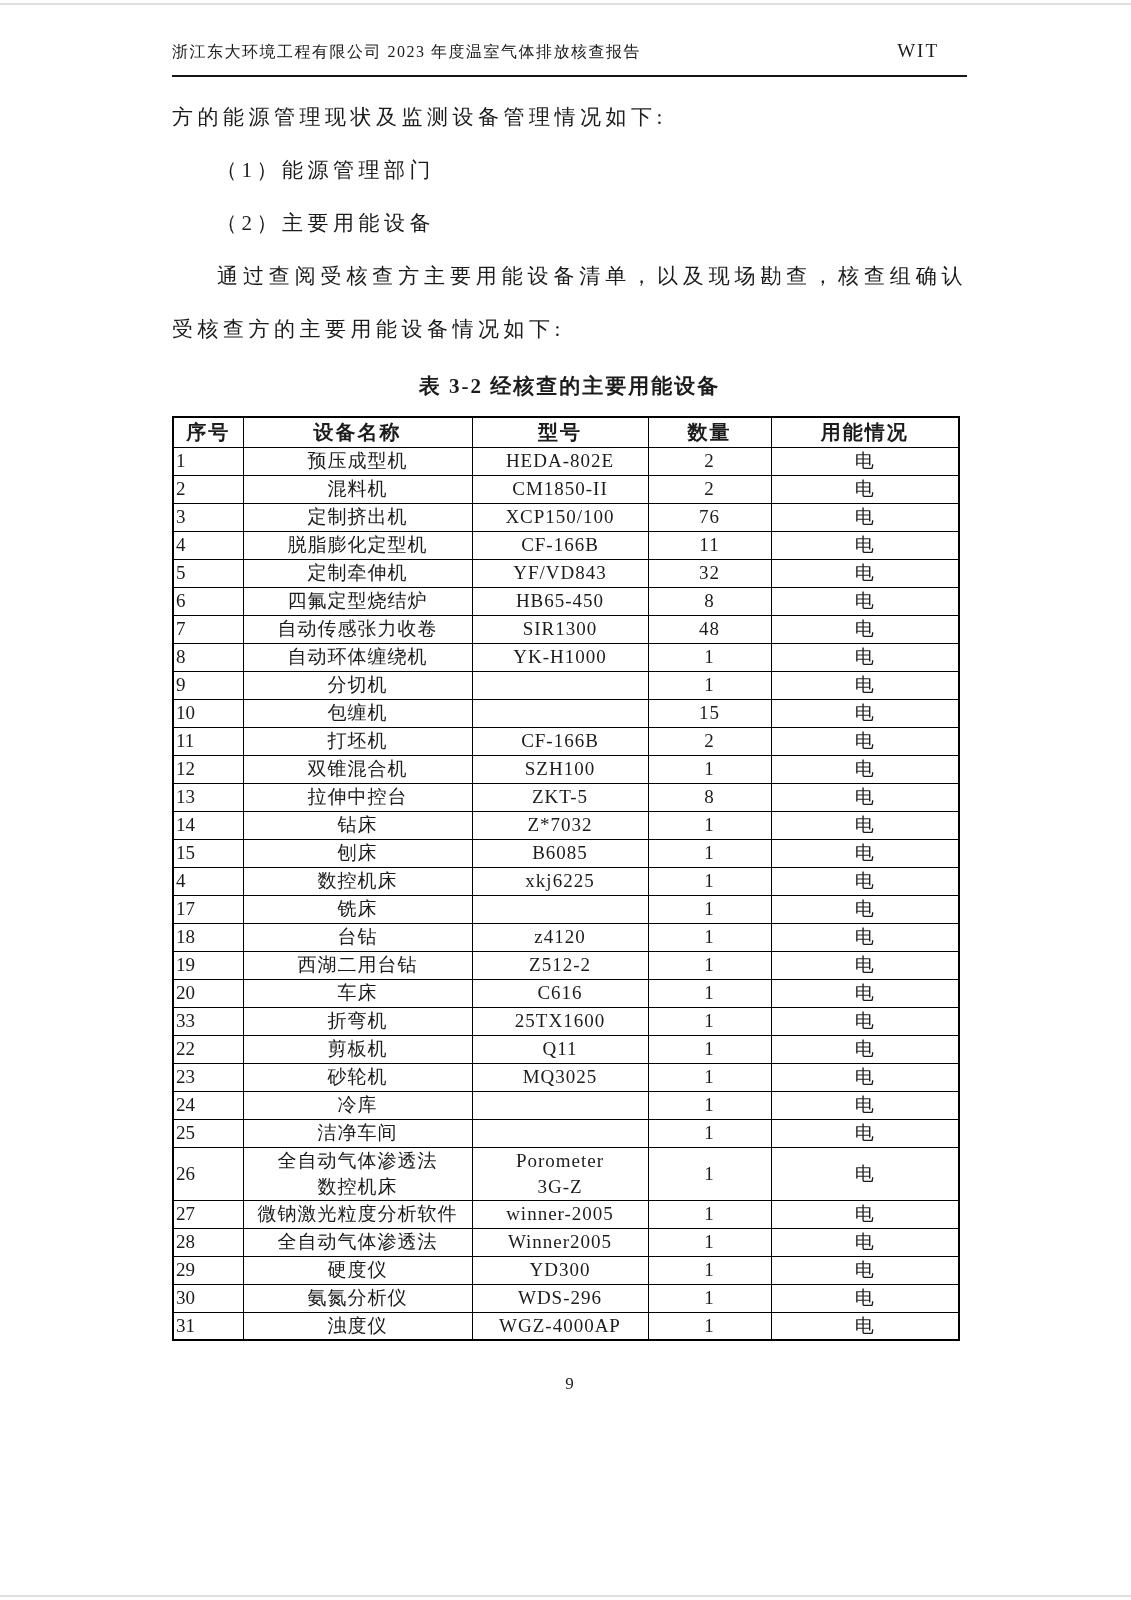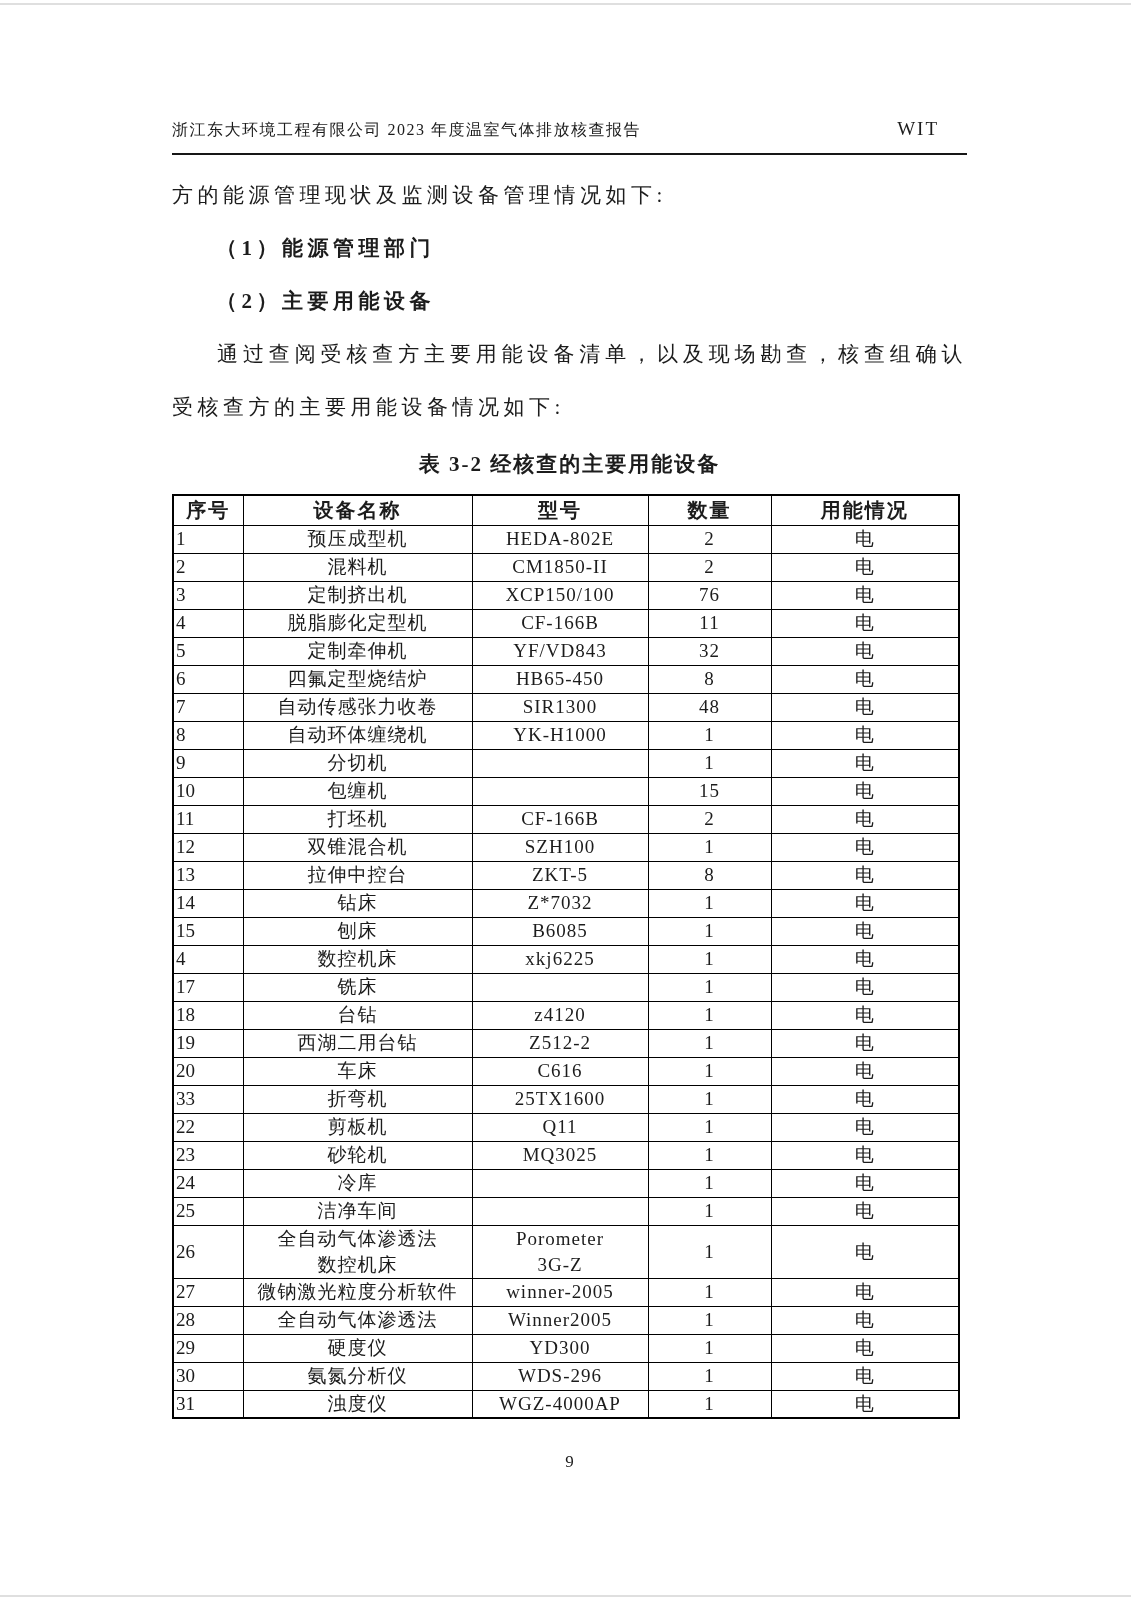--- a/index.html
+++ b/index.html
@@ -20,35 +20,35 @@
   .content {
     position: absolute;
     left: 172px;
     top: 0;
     width: 795px;
   }
   .header-row {
     display: flex;
     justify-content: space-between;
     align-items: baseline;
-    padding-top: 118px;
+    padding-top: 40px;
     font-size: 16px;
     letter-spacing: 1.5px;
   }
   .header-left { font-size: 16px; }
   .header-right { font-size: 19px; letter-spacing: 2px; padding-right: 28px; }
   .header-rule { border-top: 2.5px solid #161616; margin-top: 12px; }
 
   .bodyline {
     font-size: 21px;
     line-height: 53px;
     letter-spacing: 4.5px;
   }
   .p-first { margin-top: 14px; }
-  .heading { font-weight: 700; padding-left: 44px; }
+  .heading { font-weight: 400; padding-left: 44px; }
   .p-indent { text-indent: 50px; margin-top: 4px; }
   .p-justify { text-indent: 45px; text-align: justify; }
 
   .table-title {
     margin-top: 13px;
     text-align: center;
     font-weight: 700;
     font-size: 21px;
     line-height: 34px;
     letter-spacing: 2px;

